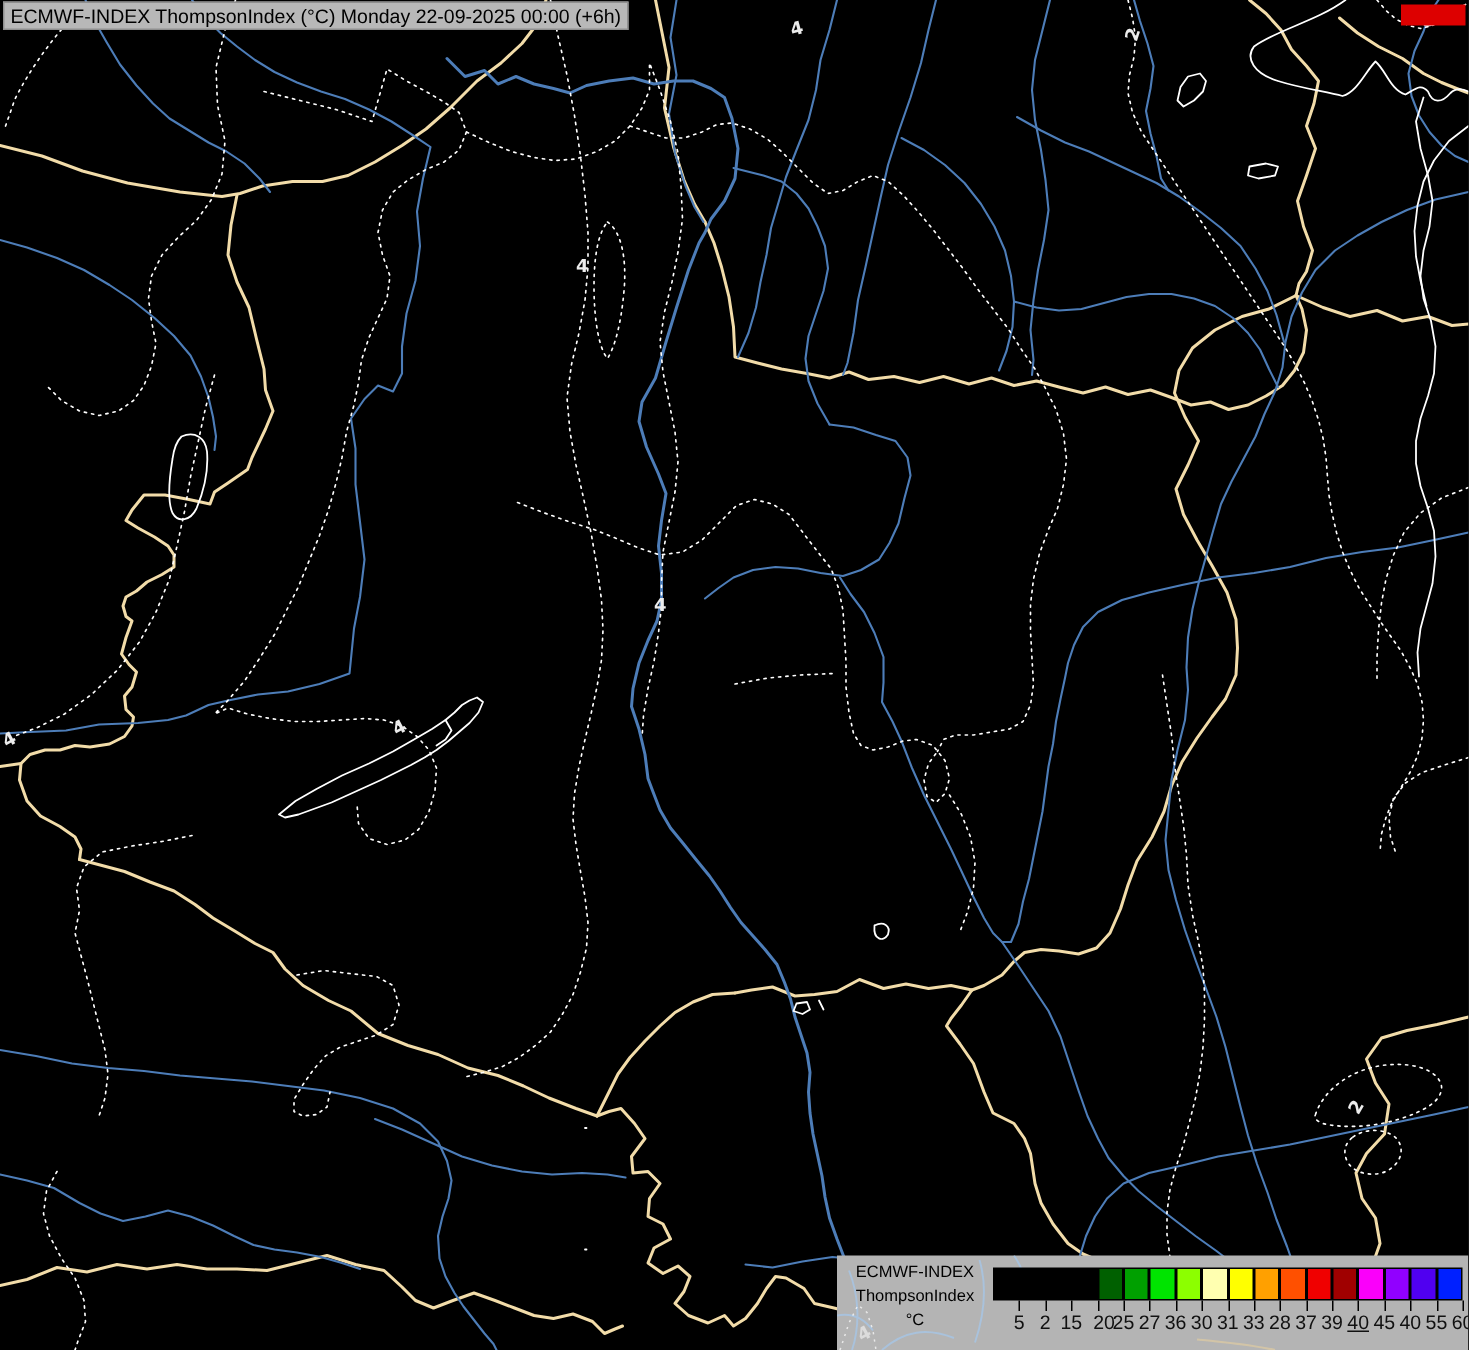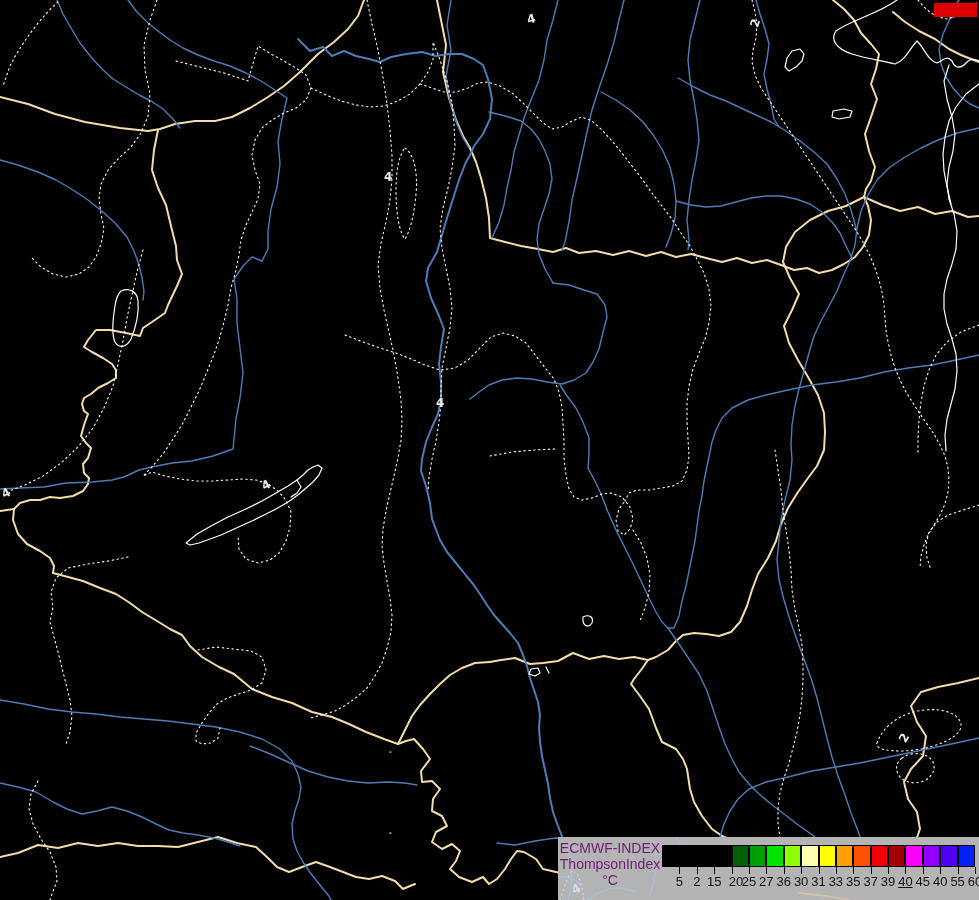--- a/index.html
+++ b/index.html
@@ -14,22 +14,22 @@
   .titlebar{position:absolute;left:2px;height:17px;line-height:17px;background:#b8b8b8;
             border:1px solid #8f8f8f;color:#000;font-size:13px;padding:0 4px;white-space:nowrap;z-index:10;}
   #title-1{top:1px;}
   #title-2{top:19px;}
   #corner-marker{position:absolute;left:934px;top:3px;width:43px;height:14px;z-index:9;}
   .contour-label{position:absolute;color:#ececec;font-family:"DejaVu Sans",sans-serif;
                  font-size:12px;font-weight:bold;z-index:6;transform-origin:center;}
   .contour-label.faded{opacity:.72;}
   #legend{position:absolute;left:558px;top:837px;width:421px;height:63px;background:#b4b4b4;z-index:5;overflow:visible;}
   #legend-decor{position:absolute;left:0;top:0;z-index:1;}
-  .legend-text{position:absolute;left:0;top:3px;width:104px;text-align:center;color:#701a75;
-               font-size:14px;line-height:16px;z-index:2;}
+  .legend-text{position:absolute;left:0;top:3px;width:104px;text-align:center;color:#000000;
+               font-size:11px;line-height:16px;z-index:2;}
   #legend-bar{position:absolute;left:104px;top:8px;width:313px;height:22px;background:#000;
               padding:1px;box-sizing:border-box;display:flex;z-index:2;}
   .legend-cell{flex:1;margin-right:2px;}
   .legend-cell:last-child{margin-right:0;}
   .legend-tick{position:absolute;top:30px;width:1px;height:7px;background:#000;z-index:2;}
   .legend-num{position:absolute;top:37px;transform:translateX(-50%);color:#111;font-size:13px;z-index:2;}
 </style>
 </head>
 <body>
 
@@ -118,20 +118,21 @@
       <path class="wsolid" d="M 792,51 L 800,49 804,54 802,61 796,67 789,71 785,67 787,58 792,51 Z"></path>
       <path class="wsolid" d="M 833,111 L 844,109 852,111 850,117 839,119 832,117 833,111 Z"></path>
       <path class="wsolid" d="M 583,617 C 589,614 594,617 592,623 C 589,628 582,627 583,617"></path>
       <path class="wsolid" d="M 531,669 L 538,668 540,673 535,676 529,674 531,669"></path>
       <path class="wsolid" d="M 546,667 L 549,673"></path>
       <path class="wsolid" d="M 390,752 l 1,0"></path>
       <path class="wsolid" d="M 390,833 l 1,0"></path>
     </g>
   </svg>
 
+  <div id="title-1" class="titlebar">ECMWF-INDEX ThompsonIndex (°C) Monday 22-09-2025 00:00 (+6h)</div>
 
   <div id="corner-marker" style="background: rgb(221, 0, 0);"></div>
 
   <div id="contour-labels">
       <span class="contour-label" style="left: 527px; top: 12px; transform: rotate(-15deg);">4</span>
       <span class="contour-label" style="left: 751px; top: 16px; transform: rotate(-72deg);">2</span>
       <span class="contour-label" style="left: 947px; top: 6px; transform: rotate(-18deg);">0</span>
       <span class="contour-label" style="left: 384px; top: 170px; transform: rotate(0deg);">4</span>
       <span class="contour-label" style="left: 436px; top: 396px; transform: rotate(0deg);">4</span>
       <span class="contour-label" style="left: 262px; top: 478px; transform: rotate(-28deg);">4</span>
@@ -190,21 +191,21 @@
         <div class="legend-num" style="left: 208.333px; text-align: center;">27</div>
         <div class="legend-tick" style="left: 225.722px;"></div>
         <div class="legend-num" style="left: 225.722px;">36</div>
         <div class="legend-tick" style="left: 243.111px;"></div>
         <div class="legend-num" style="left: 243.111px;">30</div>
         <div class="legend-tick" style="left: 260.5px;"></div>
         <div class="legend-num" style="left: 260.5px;">31</div>
         <div class="legend-tick" style="left: 277.889px;"></div>
         <div class="legend-num" style="left: 277.889px;">33</div>
         <div class="legend-tick" style="left: 295.278px;"></div>
-        <div class="legend-num" style="left: 295.278px;">35</div>
+        <div class="legend-num" style="left: 295.278px;">28</div>
         <div class="legend-tick" style="left: 312.667px;"></div>
         <div class="legend-num" style="left: 312.667px;">37</div>
         <div class="legend-tick" style="left: 330.056px;"></div>
         <div class="legend-num" style="left: 330.056px;">39</div>
         <div class="legend-tick" style="left: 347.444px;"></div>
         <div class="legend-num" style="left: 347.444px; text-decoration: underline;">40</div>
         <div class="legend-tick" style="left: 364.833px;"></div>
         <div class="legend-num" style="left: 364.833px;">45</div>
         <div class="legend-tick" style="left: 382.222px;"></div>
         <div class="legend-num" style="left: 382.222px;">40</div>

